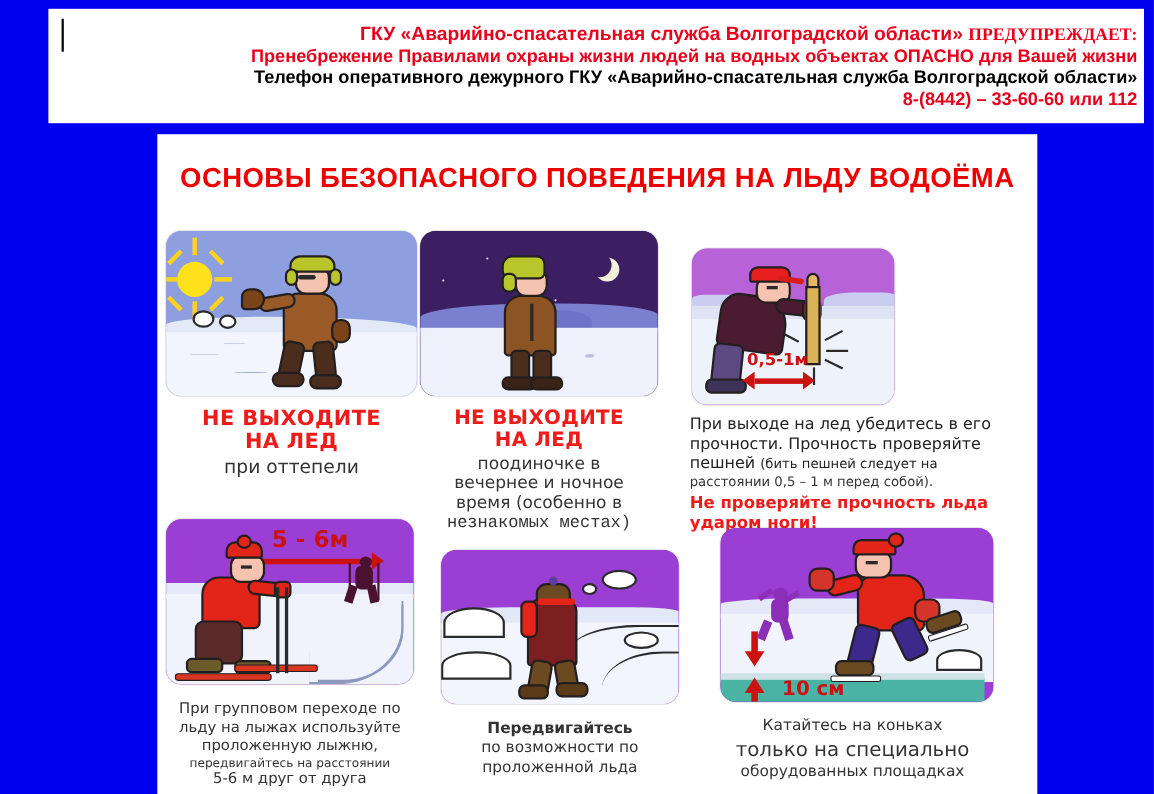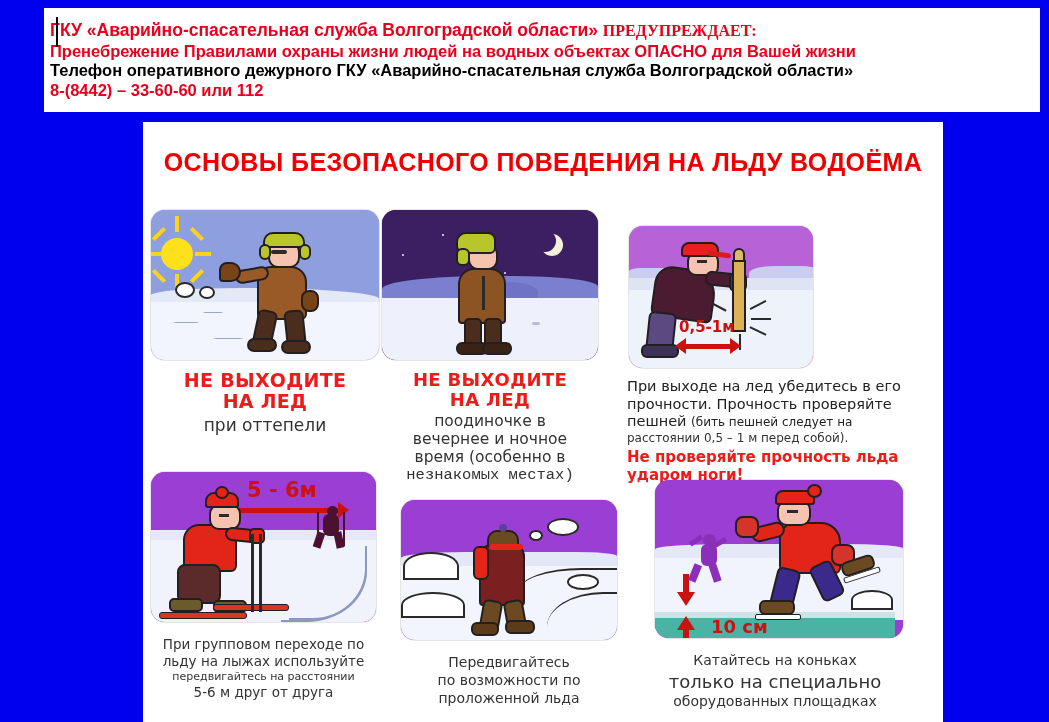--- a/index.html
+++ b/index.html
@@ -13,21 +13,21 @@
   
   #warning-banner{
     position:absolute;left:44px;top:8px;width:996px;height:104px;
     background:#ffffff;box-sizing:border-box;
     display:flex;flex-direction:column;align-items:center;justify-content:center;
     padding:2px 6px;
   }
   #text-caret{
     position:absolute;left:12px;top:9px;width:2px;height:30px;background:#000;
   }
-  .wl{width:100%;text-align:left;line-height:1.12;white-space:nowrap;}
+  .wl{width:100%;text-align:right;line-height:1.12;white-space:nowrap;}
   .wl1{font-size:17.5px;font-weight:bold;margin-bottom:1px;}
   .wl1 .red{color:#e8001c;}
   .wl1 .serif{color:#e8001c;font-family:"Liberation Serif",serif;font-size:16px;font-weight:bold;}
   .wl2{font-size:16.5px;font-weight:bold;color:#e8001c;margin-bottom:1px;}
   .wl3{font-size:16.5px;font-weight:bold;color:#000000;margin-bottom:1px;}
   .wl4{font-size:16.5px;font-weight:bold;color:#e8001c;}
 
   
   #poster{
     position:absolute;left:143px;top:122px;width:800px;height:600px;
@@ -266,20 +266,21 @@
 
         <div class="p" style="left:8px;top:140px;width:86px;height:5px;background:#d8361f;border:1.5px solid #231f20;border-radius:3px;"></div>
         <div class="p" style="left:62px;top:132px;width:74px;height:5px;background:#d8361f;border:1.5px solid #231f20;border-radius:3px;"></div>
 
         <div class="p" style="left:100px;top:62px;width:2.5px;height:78px;background:#2a2a2a;"></div>
         <div class="p" style="left:108px;top:62px;width:2.5px;height:78px;background:#2a2a2a;"></div>
       </div>
       <div class="cap" style="margin-top:14px;width:225px;">
         <div class="sub" style="font-size:13.5px;line-height:1.25;">При групповом переходе по</div>
         <div class="sub" style="font-size:13.5px;line-height:1.25;">льду на лыжах используйте</div>
+        <div class="sub" style="font-size:13.5px;line-height:1.25;">проложенную лыжню,</div>
         <div class="sub" style="font-size:11px;line-height:1.25;">передвигайтесь на расстоянии</div>
         <div class="sub" style="font-size:13.5px;line-height:1.25;">5-6 м друг от друга</div>
       </div>
     </div>
 
     <div class="cell" style="left:258px;top:378px;width:240px;height:215px;">
       <div class="frame" style="width:216px;height:140px;background:#9b3fd4;">
         <div class="sky" style="background:#9b3fd4;"></div>
 
         <div class="p" style="left:146px;top:18px;width:28px;height:14px;background:#fff;border:2px solid #2a2a2a;border-radius:50%;"></div>
@@ -299,21 +300,21 @@
         <div class="p outline" style="left:86px;top:30px;width:32px;height:18px;background:#6b4a22;border-radius:10px 10px 4px 4px;"></div>
         <div class="p" style="left:98px;top:24px;width:8px;height:8px;background:#5b3f9b;border-radius:50%;"></div>
         <div class="p outline" style="left:72px;top:46px;width:16px;height:34px;background:#e32418;border-radius:6px;"></div>
         <div class="p" style="left:88px;top:44px;width:34px;height:6px;background:#e32418;border-radius:3px;"></div>
         <div class="p outline" style="left:80px;top:100px;width:20px;height:30px;background:#6b4a22;border-radius:6px;transform:rotate(10deg);"></div>
         <div class="p outline" style="left:104px;top:100px;width:20px;height:30px;background:#6b4a22;border-radius:6px;transform:rotate(-10deg);"></div>
         <div class="p outline" style="left:70px;top:122px;width:28px;height:14px;background:#5b3b18;border-radius:6px;"></div>
         <div class="p outline" style="left:104px;top:120px;width:30px;height:14px;background:#5b3b18;border-radius:6px;"></div>
       </div>
       <div class="cap" style="margin-top:14px;width:216px;">
-        <div class="sub" style="font-size:14px;line-height:1.28;">Передвигайтесь</div>
+        <div class="sub" style="font-size:14px;line-height:1.28;font-weight:bold;">Передвигайтесь</div>
         <div class="sub" style="font-size:14px;line-height:1.28;">по возможности по</div>
         <div class="sub" style="font-size:14px;line-height:1.28;">проложенной льда</div>
       </div>
     </div>
 
     <div class="cell" style="left:508px;top:358px;width:268px;height:235px;">
       <div class="frame" style="width:248px;height:158px;background:#9b3fd4;margin-left:4px;">
         <div class="sky" style="background:#9b3fd4;"></div>
         <div class="snowband" style="top:64px;height:18px;background:#e4e8f7;border-radius:30% 25% 0 0;"></div>
         <div class="ice" style="top:78px;height:62px;background:#f1f4fd;"></div>

